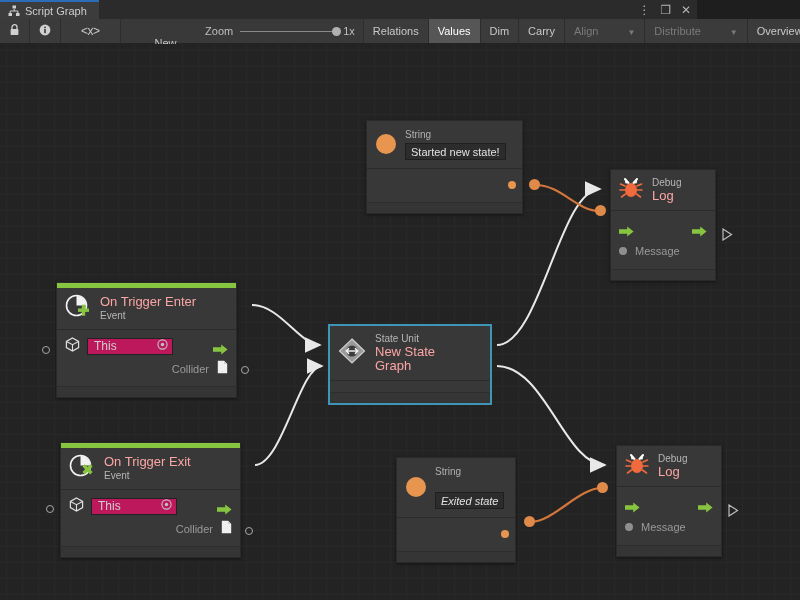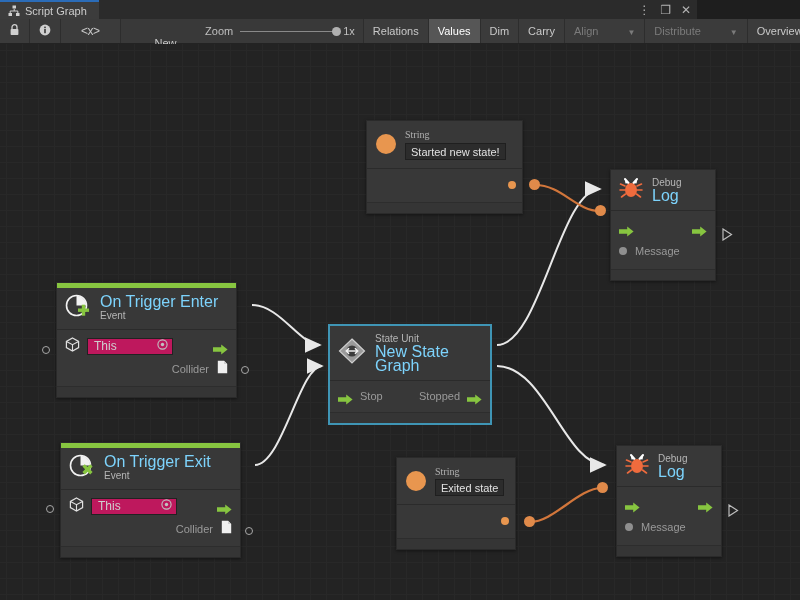--- a/index.html
+++ b/index.html
@@ -88,23 +88,23 @@
   .node.selected { border: 1px solid #3f95b5; box-shadow: 0 0 0 1px #3f95b5; }
   .node-accent { height: 5px; background: #87c540; }
   .node-head {
     display: flex; align-items: center; gap: 9px;
     padding: 7px 10px 8px 9px;
     background: #3b3b3b;
     border-bottom: 1px solid #2b2b2b;
   }
   .node-head.flat { background: #383838; }
   .node-titles { display: flex; flex-direction: column; justify-content: center; }
-  .node-title { font-size: 16px; color: #7dd3fc; line-height: 14px; }
+  .node-title { font-size: 13px; color: #fca5a5; line-height: 14px; }
   .node-sub   { font-size: 10px; color: #b6b6b6; line-height: 13px; }
-  .node-sub.top { font-size: 10px; color: #b0b0b0; font-family: Liberation Serif, serif; }
+  .node-sub.top { font-size: 10px; color: #b0b0b0; }
   .node-body { padding: 6px 8px 7px 8px; background: #383838; }
   .node-foot { height: 11px; background: #353535; border-top: 1px solid #2d2d2d; }
 
   .row { display: flex; align-items: center; min-height: 20px; }
   .row.space { justify-content: space-between; }
   .port-label { font-size: 11px; color: #b9b9b9; }
   .port-label.dim { color: #9a9a9a; }
 
   
   .objfield {
@@ -424,48 +424,30 @@
           <circle cx="14" cy="13" r="5.6" fill="#3b3b3b"></circle>
           <path d="M8.6 13 H19.4 M10.6 10.6 L8.2 13 L10.6 15.4 M17.4 10.6 L19.8 13 L17.4 15.4" stroke="#f0f0f0" stroke-width="1.5" fill="none" stroke-linecap="round" stroke-linejoin="round"></path>
         </svg>
       </span>
       <div class="node-titles">
         <span class="node-sub">State Unit</span>
         <span class="node-title">New  State  Graph</span>
       </div>
     </div>
     <div class="node-body" style="padding:5px 8px 6px 8px;">
-      <div class="row space">
-        <span style="display:flex;align-items:center;gap:7px;">
-          <span class="arrow-green">
-            <svg width="15" height="11" viewBox="0 0 15 11">
-                <path d="M0 3.2 H8.2 V0.6 L14.6 5.5 L8.2 10.4 V7.8 H0 Z" fill="#87c540"></path>
-              </svg>
-          </span>
-          <span class="port-label dim">Stop</span>
-        </span>
-        <span style="display:flex;align-items:center;gap:7px;">
-          <span class="port-label dim">Stopped</span>
-          <span class="arrow-green">
-            <svg width="15" height="11" viewBox="0 0 15 11">
-                <path d="M0 3.2 H8.2 V0.6 L14.6 5.5 L8.2 10.4 V7.8 H0 Z" fill="#87c540"></path>
-              </svg>
-          </span>
-        </span>
-      </div>
     </div>
     <div class="node-foot"></div>
   </div>
 
   <div class="node" style="left:396px; top:413px; width:120px;">
     <div class="node-head flat">
       <span class="dot-orange" style="width:20px;height:20px;flex:0 0 20px;"></span>
       <div class="node-titles">
         <span class="node-sub top">String</span>
-        <span class="textfield" style="margin-top:1px;">Exited state</span>
+        <span class="textfield" style="margin-top:14px;font-style:italic;">Exited state</span>
       </div>
     </div>
     <div class="node-body" style="height:33px; position:relative;">
       <span class="dot-orange" style="position:absolute; right:6px; top:12px;"></span>
     </div>
     <div class="node-foot"></div>
   </div>
 
   <div class="node" style="left:616px; top:401px; width:106px;">
     <div class="node-head flat" style="padding:6px 9px 7px 8px;">

